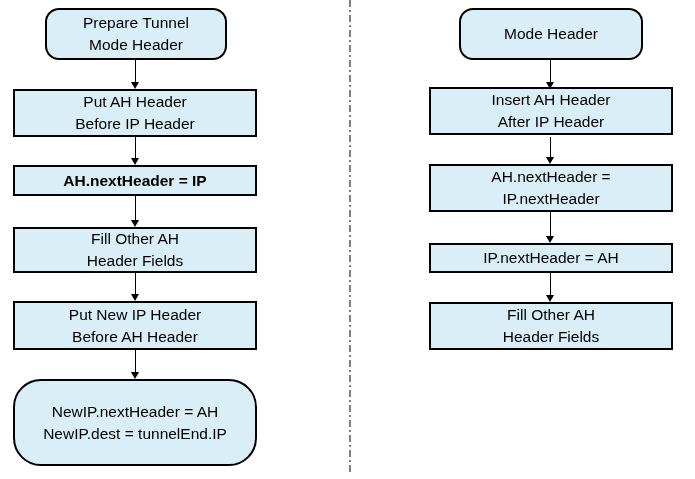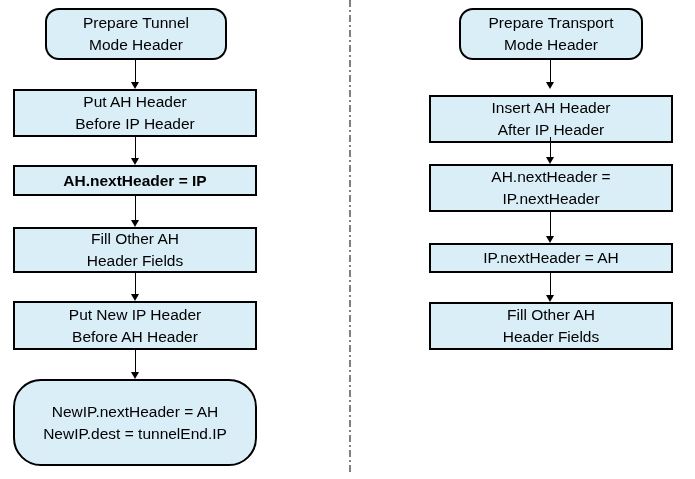--- a/index.html
+++ b/index.html
@@ -96,26 +96,25 @@
     <span>Before AH Header</span>
   </div>
   <div class="arrow" style="left:131px; top:350px; height:29px;"></div>
 
   <div class="node" style="left:13px; top:379px; width:244px; height:87px;border-radius:28px;">
     <span>NewIP.nextHeader = AH</span>
     <span>NewIP.dest = tunnelEnd.IP</span>
   </div>
 
   <div class="node terminator" style="left:459px; top:8px; width:184px; height:52px;">
-    <span>Prepare Transport</span>
     <span>Mode Header</span>
   </div>
   <div class="arrow" style="left:546px; top:60px; height:29px;"></div>
 
-  <div class="node" style="left:429px; top:95px; width:244px; height:48px;">
+  <div class="node" style="left:429px; top:87px; width:244px; height:48px;">
     <span>Insert AH Header</span>
     <span>After IP Header</span>
   </div>
   <div class="arrow" style="left:546px; top:137px; height:27px;"></div>
 
   <div class="node" style="left:429px; top:164px; width:244px; height:48px;">
     <span>AH.nextHeader =</span>
     <span>IP.nextHeader</span>
   </div>
   <div class="arrow" style="left:546px; top:212px; height:31px;"></div>

